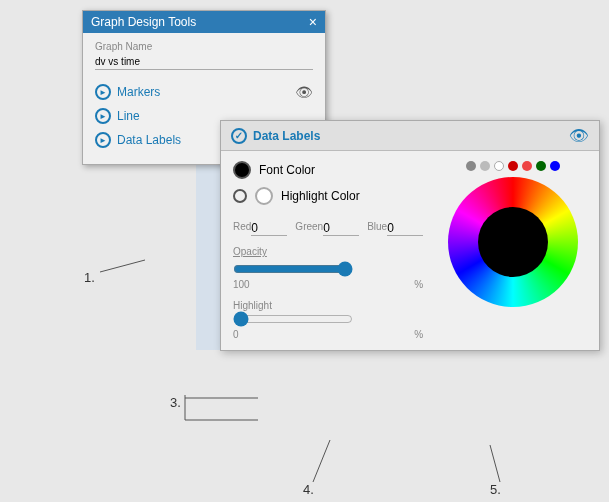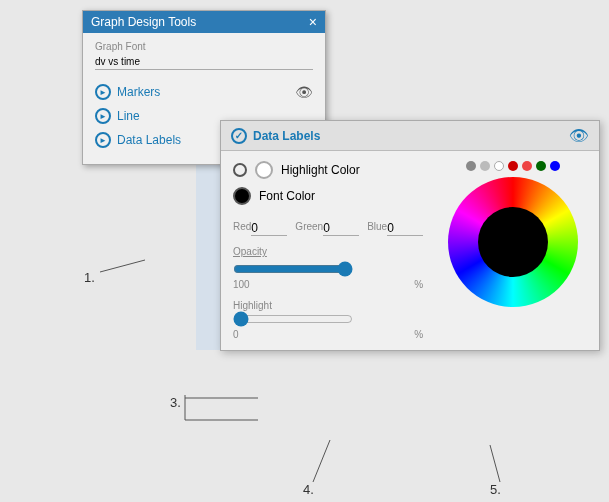--- a/index.html
+++ b/index.html
@@ -306,21 +306,21 @@
 
   <line x1="500" y1="482" x2="490" y2="445" stroke="#555" stroke-width="1"></line>
 </svg>
 
 <div class="graph-design-tools">
   <div class="gdt-titlebar">
     <span>Graph Design Tools</span>
     <span class="gdt-close">×</span>
   </div>
   <div class="gdt-body">
-    <div class="gdt-label">Graph Font</div>
+    <div class="gdt-label">Graph Name</div>
     <input class="gdt-input" value="dv vs time" style="">
     <div class="gdt-item-row">
       <div class="gdt-item">
         <div class="chevron-circle">►</div>
         <span>Markers</span>
       </div>
       <span class="eye-icon-gdt">👁</span>
     </div>
     <div class="gdt-item">
       <div class="chevron-circle">►</div>
@@ -339,28 +339,28 @@
       <div class="dlp-check-circle"></div>
       <span>Data Labels</span>
     </div>
     <span class="dlp-eye">👁</span>
   </div>
 
   <div class="dlp-body">
     <div class="dlp-left">
 
       <div class="color-option">
+        <div class="color-swatch-black"></div>
+        <span>Font Color</span>
+      </div>
+
+      <div class="color-option">
         <div class="radio-circle"></div>
         <div class="color-swatch-white"></div>
         <span>Highlight Color</span>
-      </div>
-
-      <div class="color-option">
-        <div class="color-swatch-black"></div>
-        <span>Font Color</span>
       </div>
 
       <div class="rgb-section">
         <div class="rgb-row">
           <div class="rgb-field">
             <span class="rgb-field-label">Red</span>
             <input class="rgb-field-value" value="0" style="">
           </div>
           <div class="rgb-field">
             <span class="rgb-field-label">Green</span>

